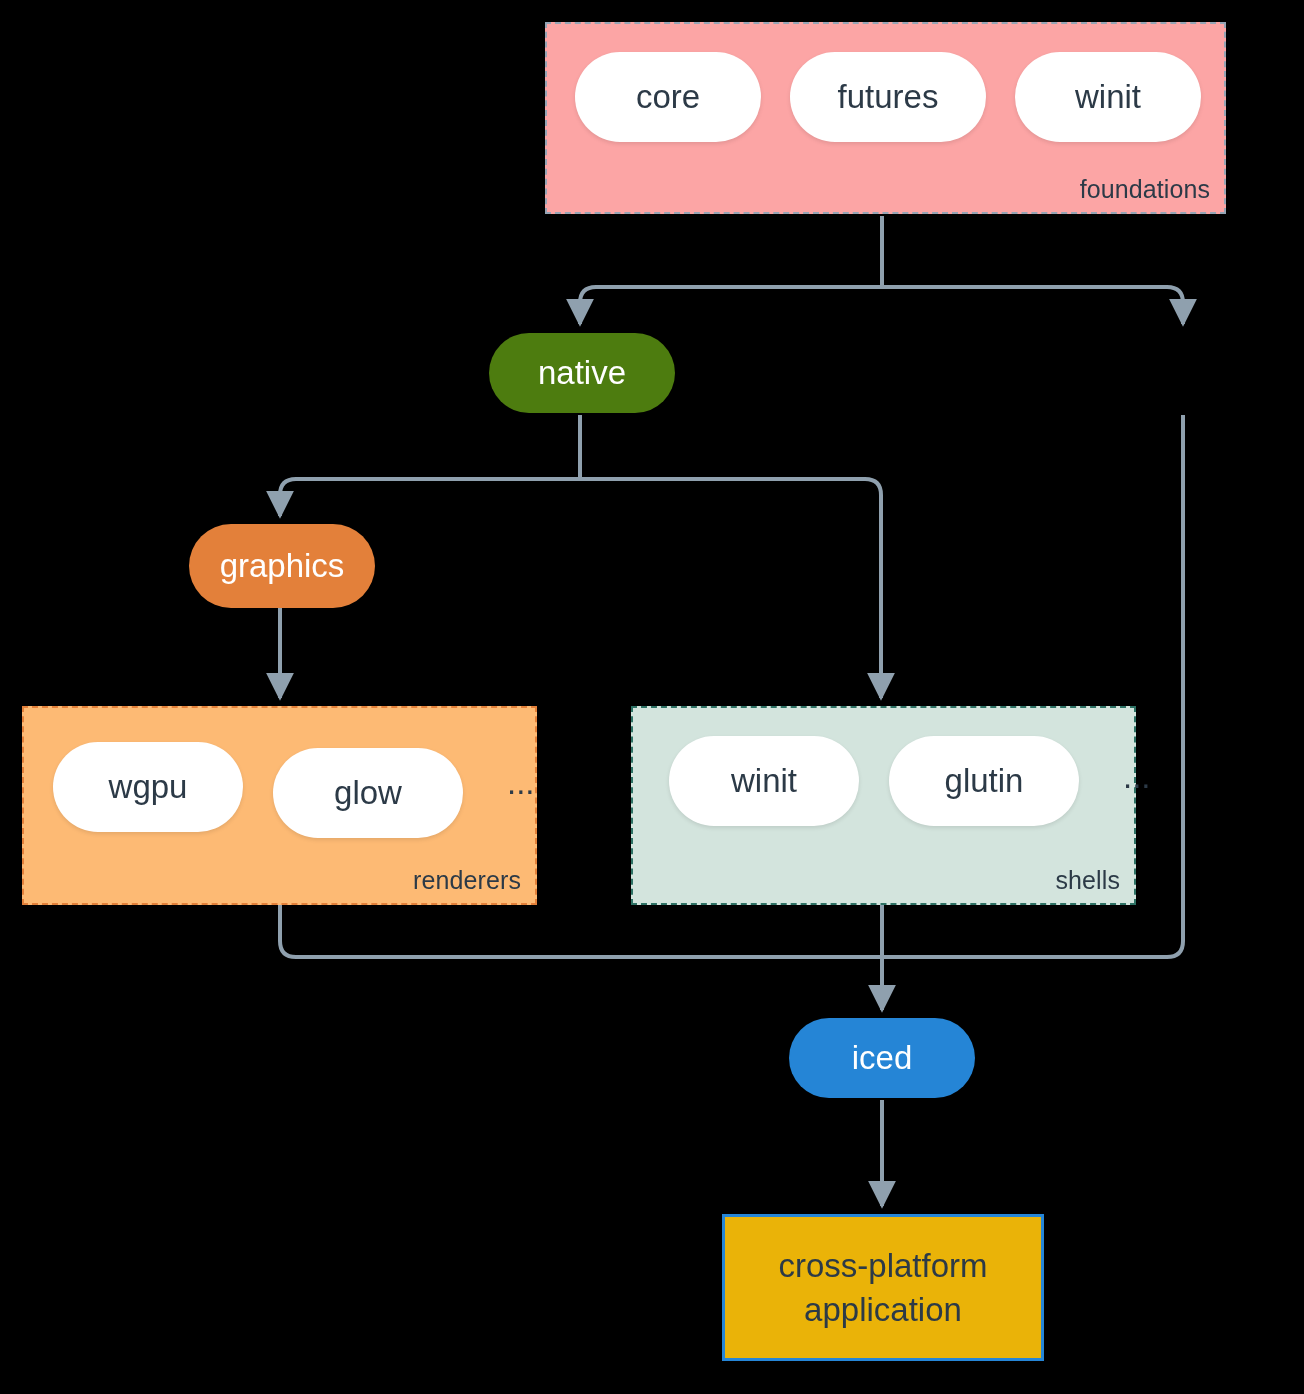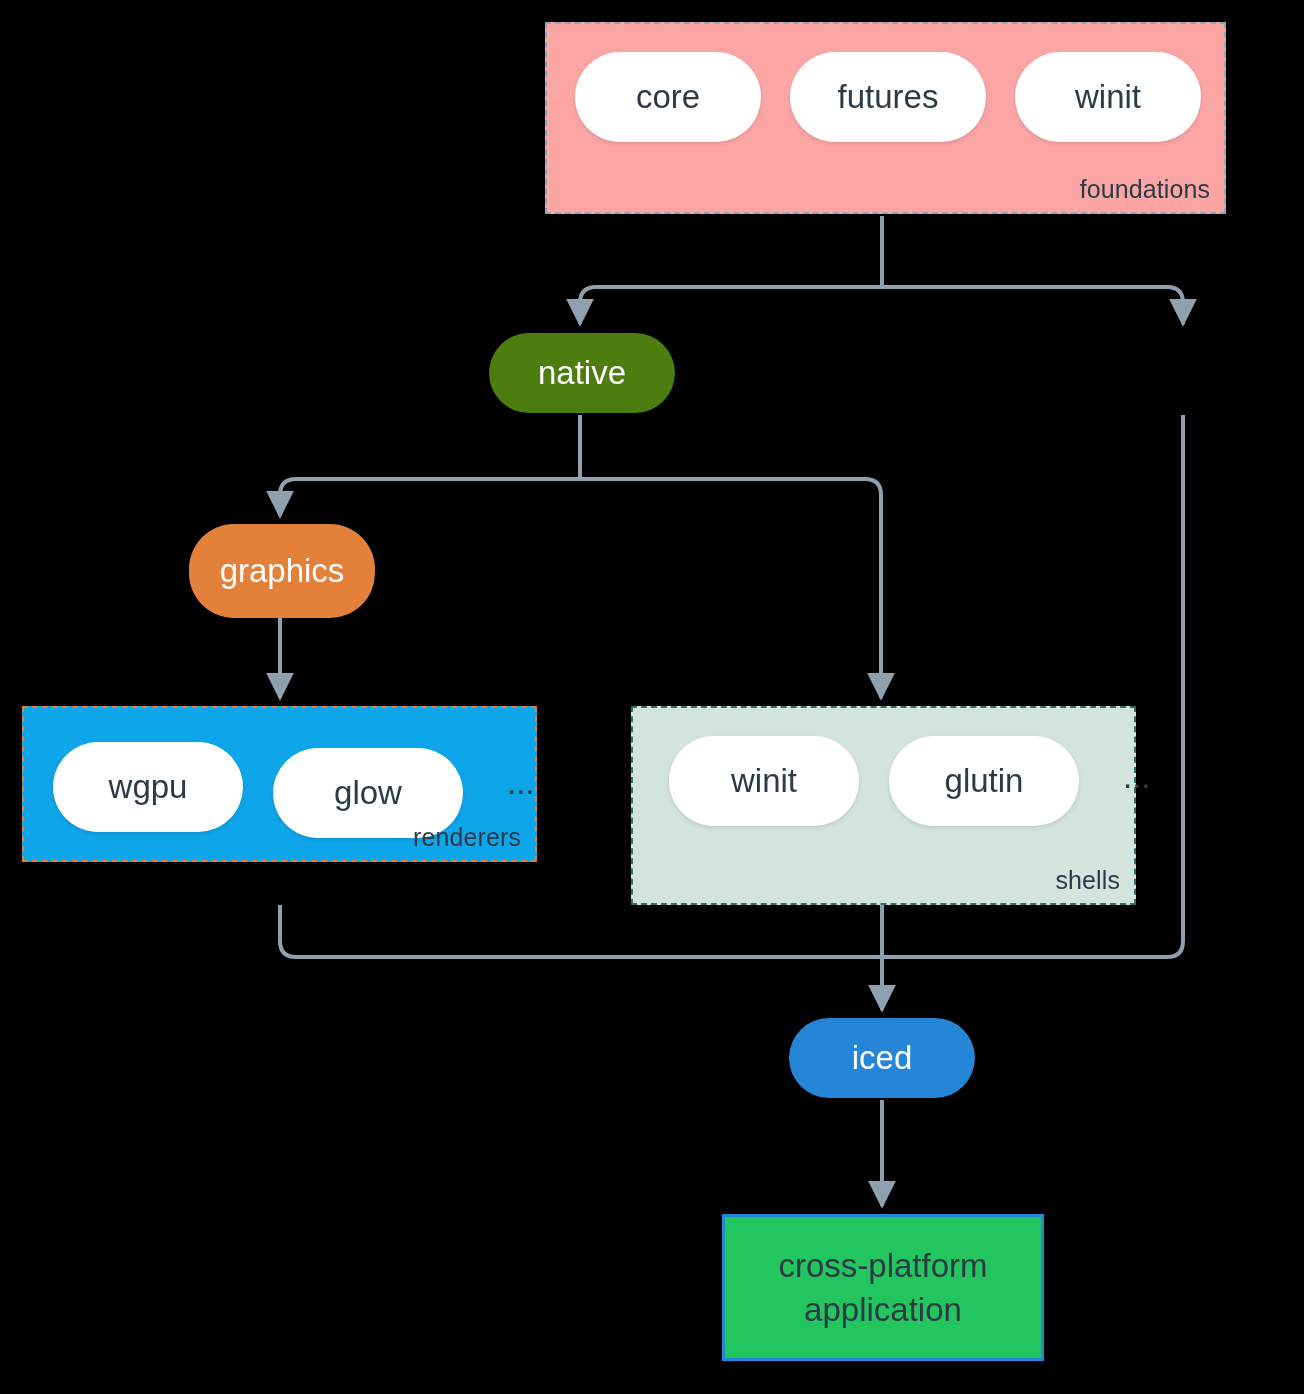--- a/index.html
+++ b/index.html
@@ -59,22 +59,22 @@
   #foundations .pill-row {
     left: 28px;
     top: 28px;
     gap: 29px;
   }
 
   #renderers {
     left: 22px;
     top: 706px;
     width: 515px;
-    height: 156px;
-    background: #0ea5e9;
+    height: 199px;
+    background: #fdba74;
     border: 2px dashed #E3803A;
   }
   #renderers .pill-row {
     left: 29px;
     top: 28px;
     gap: 30px;
   }
 
   #shells {
     left: 631px;
@@ -138,30 +138,30 @@
   }
   #node-native {
     left: 489px; top: 333px; width: 186px; height: 80px;
     background: #4d7c0f;
   }
   #node-web {
     left: 1090px; top: 333px; width: 186px; height: 80px;
     background: #6255F5;
   }
   #node-graphics {
-    left: 189px; top: 524px; width: 186px; height: 94px;
+    left: 189px; top: 524px; width: 186px; height: 84px;
     background: #E3803A;
   }
   #node-iced {
     left: 789px; top: 1018px; width: 186px; height: 80px;
     background: #2585D6;
   }
   #node-app {
     left: 722px; top: 1214px; width: 322px; height: 147px;
-    background: #22c55e;
+    background: #eab308;
     border: 3px solid #2585D6;
     color: #2C3A47;
     flex-direction: column;
     line-height: 1.32;
     text-align: right;
   }
 </style>
 </head>
 <body>
 

